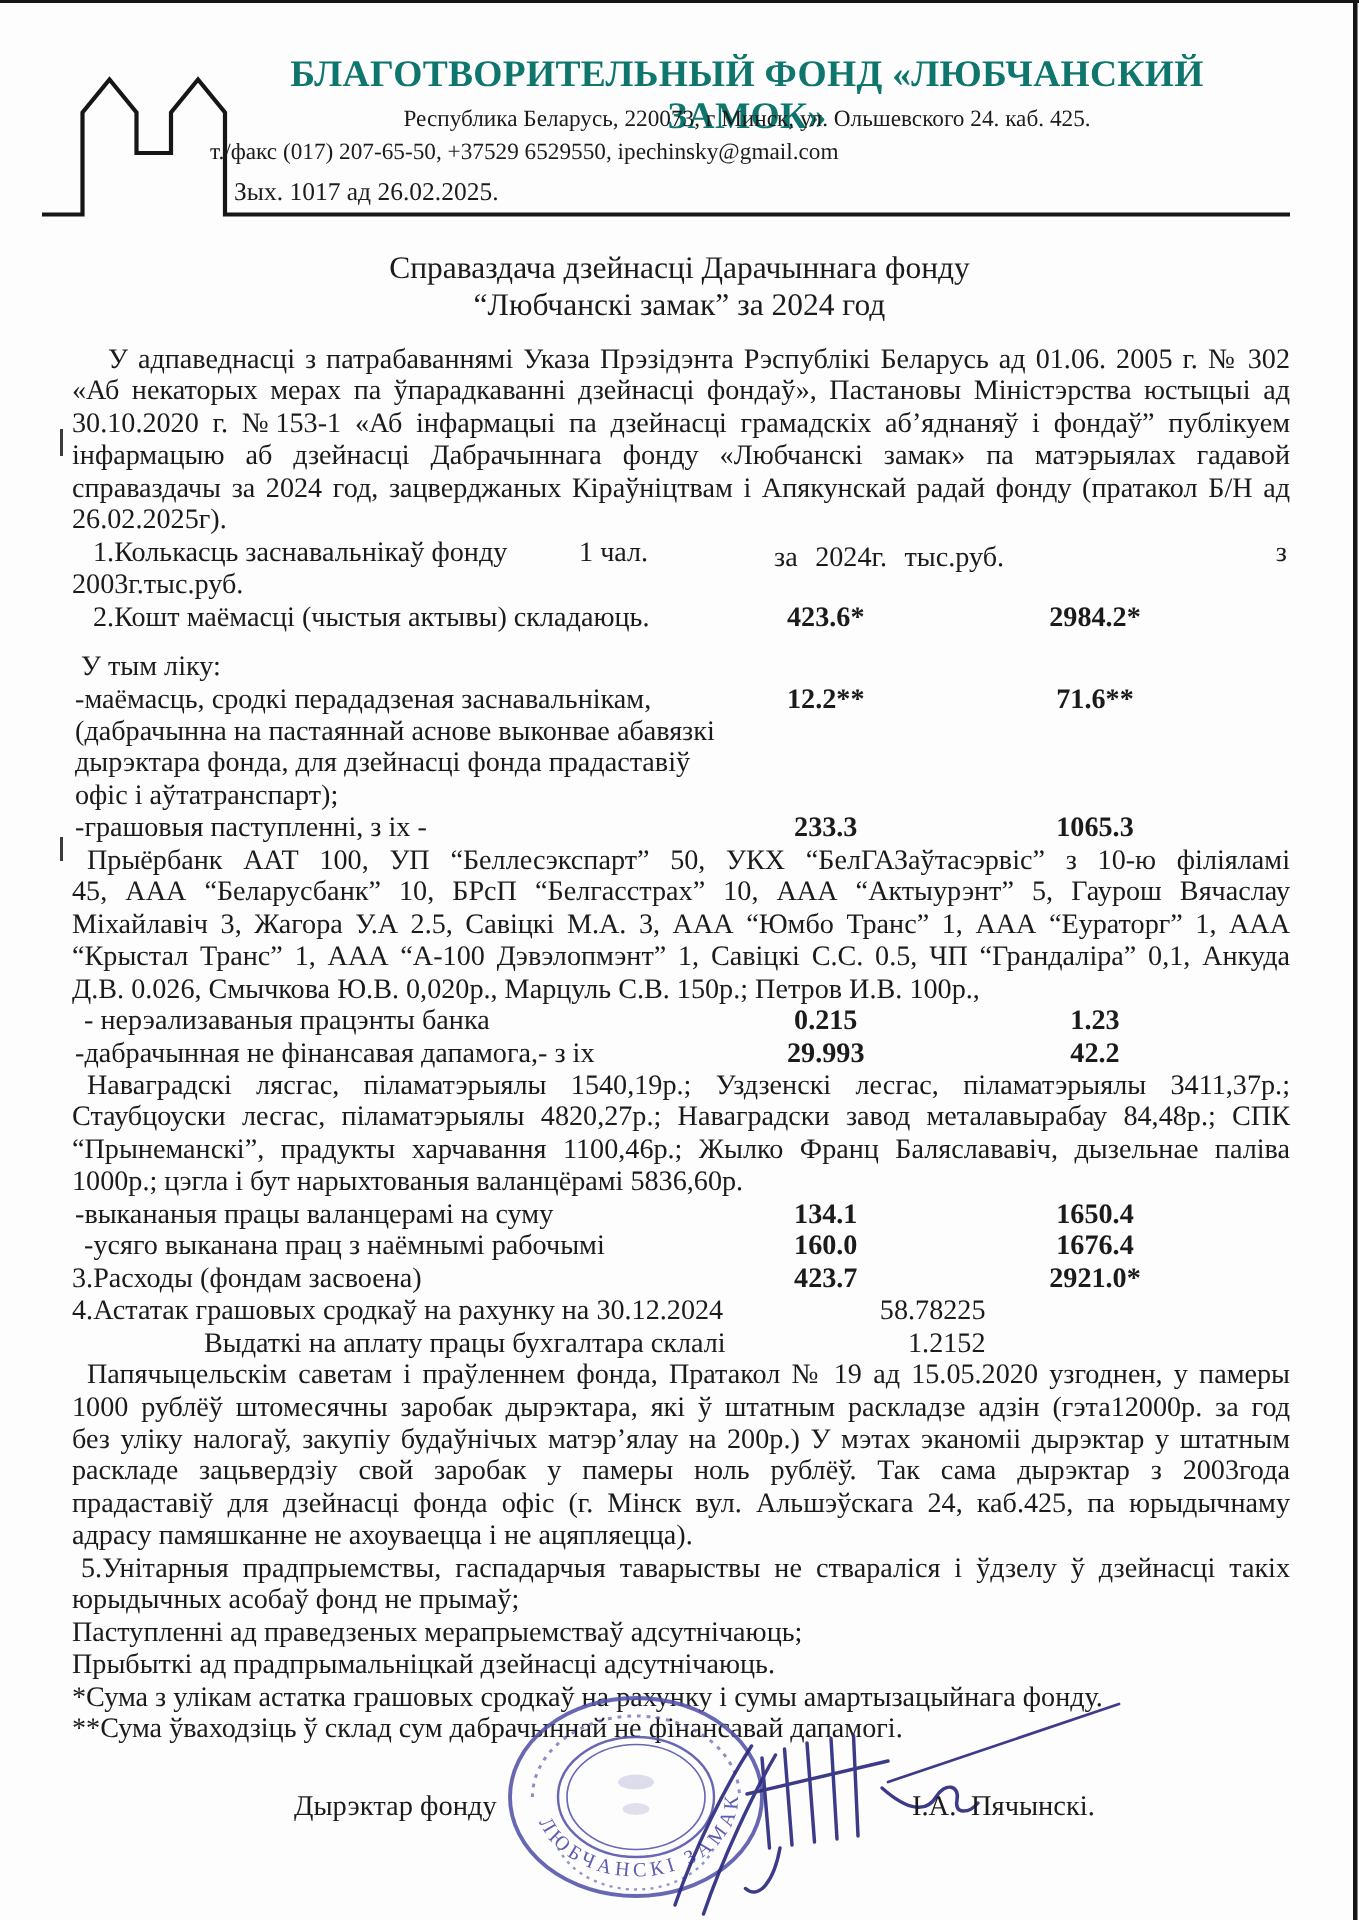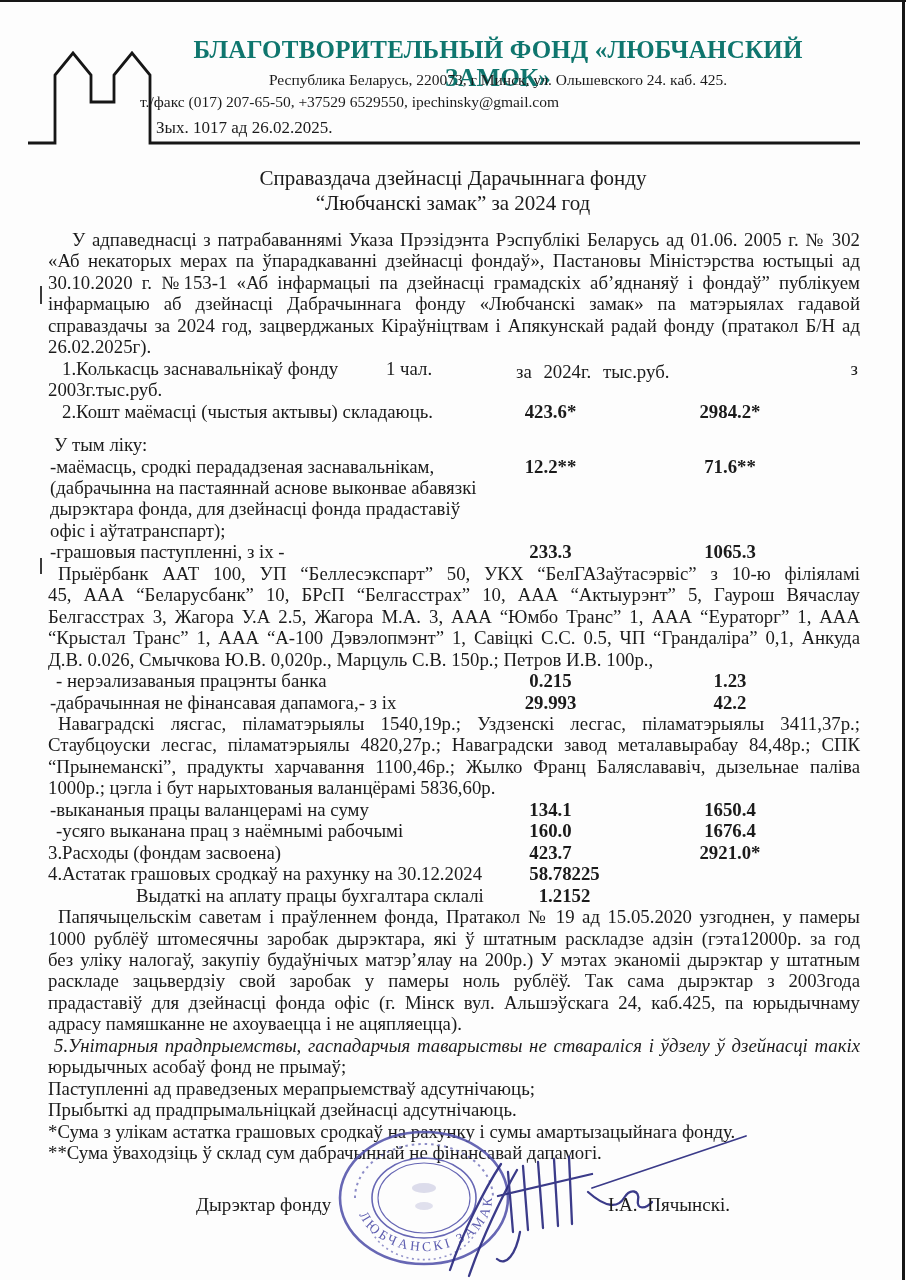--- a/index.html
+++ b/index.html
@@ -20,28 +20,28 @@
   .hdr-tel{position:absolute;left:140px;top:93px;width:716px;text-align:left;font-size:15.5px;}
   .hdr-ref{position:absolute;left:156px;top:118px;font-size:17px;}
   .title{position:absolute;left:40px;top:166px;width:826px;text-align:center;
     font-size:21px;line-height:24.5px;}
   .body{position:absolute;left:48px;top:229px;width:812px;font-size:18.8px;line-height:21.45px;}
   .l{min-height:21.45px;}
   .jl{text-align:justify;text-align-last:justify;}
   .row{position:relative;min-height:21.45px;}
   .ind24{padding-left:24px;}
   .ind10{padding-left:10px;}
-  .ind6{padding-left:6px;font-style:italic;}
+  .ind6{padding-left:6px;}
   .pad14{padding-left:14px;margin-top:48px;}
   .pad8{padding-left:8px;}
   .pad6{padding-left:6px;margin-top:12px;}
   .pad2{padding-left:2px;}
   .pad88{padding-left:88px;}
   .v1{position:absolute;left:410px;width:185px;top:0;text-align:center;font-weight:bold;}
-  .v1b{position:absolute;left:424px;width:185px;top:0;text-align:center;font-weight:bold;}
+  .v1b{position:absolute;left:424px;width:185px;top:0;text-align:right;font-weight:normal;}
   .v2{position:absolute;left:588px;width:188px;top:0;text-align:center;font-weight:bold;}
   .f-count{position:absolute;left:338px;top:0;}
   .f-col{position:absolute;left:468px;top:3px;word-spacing:7px;}
   .f-z{position:absolute;right:2px;top:0;}
   .sig-role{position:absolute;left:196px;top:1194px;font-size:19px;}
   .sig-name{position:absolute;left:608px;top:1194px;font-size:19px;word-spacing:5px;}
   .stamp{position:absolute;left:328px;top:1116px;}
   .sig-ink{position:absolute;left:360px;top:1112px;}
 </style>
 </head>
@@ -99,21 +99,21 @@
     <div class="l pad2">офіс і аўтатранспарт);</div>
 
     <div class="row">
       <span class="pad2">-грашовыя паступленні, з іх -</span>
       <span class="v1">233.3</span>
       <span class="v2">1065.3</span>
     </div>
 
     <div class="l jl ind10">Прыёрбанк ААТ 100, УП “Беллесэкспарт” 50, УКХ “БелГАЗаўтасэрвіс” з 10-ю філіяламі</div>
     <div class="l jl">45, ААА “Беларусбанк” 10, БРсП “Белгасстрах” 10, ААА “Актыурэнт” 5, Гаурош Вячаслау</div>
-    <div class="l jl">Белгасстрах 3, Жагора У.А 2.5, Жагора М.А. 3, ААА “Юмбо Транс” 1, ААА “Еураторг” 1, ААА</div>
+    <div class="l jl">Міхайлавіч 3, Жагора У.А 2.5, Савіцкі М.А. 3, ААА “Юмбо Транс” 1, ААА “Еураторг” 1, ААА</div>
     <div class="l jl">“Крыстал Транс” 1, ААА “А-100 Дэвэлопмэнт” 1, Савіцкі С.С. 0.5, ЧП “Грандаліра” 0,1, Анкуда</div>
     <div class="l">Д.В. 0.026, Смычкова Ю.В. 0,020р., Марцуль С.В. 150р.; Петров И.В. 100р.,</div>
 
     <div class="row">
       <span class="pad8">- нерэализаваныя працэнты банка</span>
       <span class="v1">0.215</span>
       <span class="v2">1.23</span>
     </div>
     <div class="row">
       <span class="pad2">-дабрачынная не фінансавая дапамога,- з іх</span>

